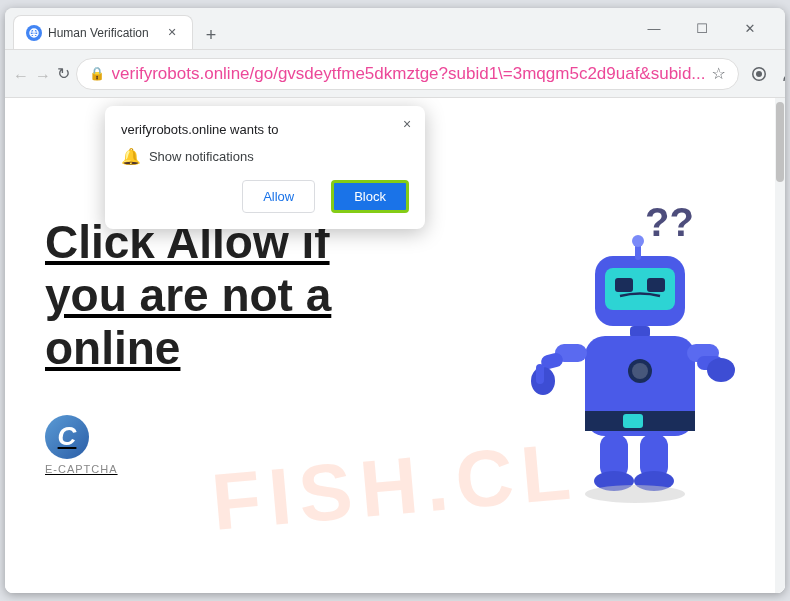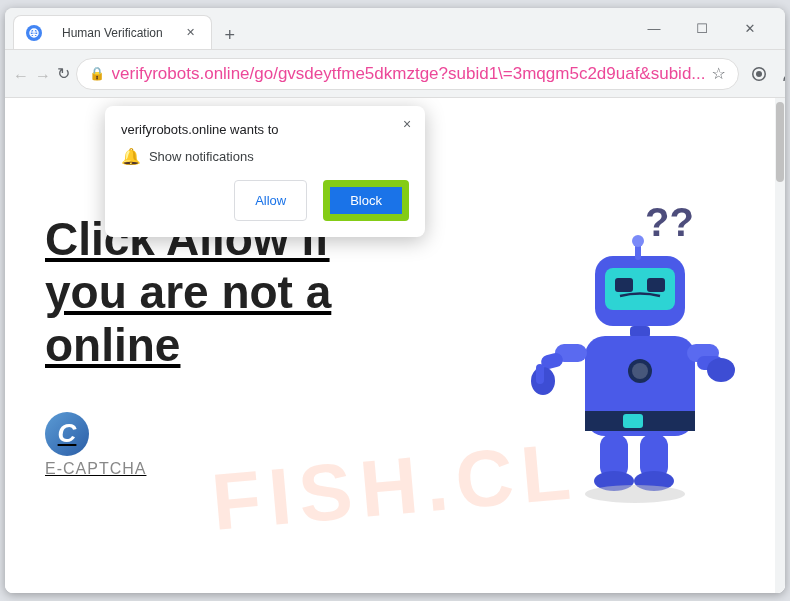--- a/index.html
+++ b/index.html
@@ -38,21 +38,21 @@
     .tab-bar {
       display: flex;
       align-items: flex-end;
       flex: 1;
       height: 100%;
     }
 
     .tab {
       display: flex;
       align-items: center;
-      gap: 20px;
+      gap: 6px;
       background: #fff;
       border-radius: 8px 8px 0 0;
       padding: 6px 12px;
       height: 34px;
       min-width: 180px;
       max-width: 240px;
       border: 1px solid #ddd;
       border-bottom: none;
       position: relative;
     }
@@ -247,21 +247,21 @@
       display: flex;
       align-items: center;
       justify-content: center;
       color: #fff;
       font-size: 26px;
       font-weight: 900;
       font-style: italic;
     }
 
     .captcha-label {
-      font-size: 16px;
+      font-size: 11px;
       color: #888;
       letter-spacing: 1px;
       text-transform: uppercase;
     }
 
     
     .robot-area {
       position: relative;
       z-index: 1;
       flex-shrink: 0;
@@ -337,21 +337,21 @@
       border-radius: 4px;
       background: #fff;
       color: #1a73e8;
       font-size: 13px;
       cursor: pointer;
       font-weight: 500;
     }
 
     .popup-btn-block {
       padding: 6px 20px;
-      border: 7px solid #84cc16;
+      border: 3px solid #84cc16;
       border-radius: 4px;
       background: #1a73e8;
       color: #fff;
       font-size: 13px;
       cursor: pointer;
       font-weight: 500;
     }
 
     
     .scrollbar {

